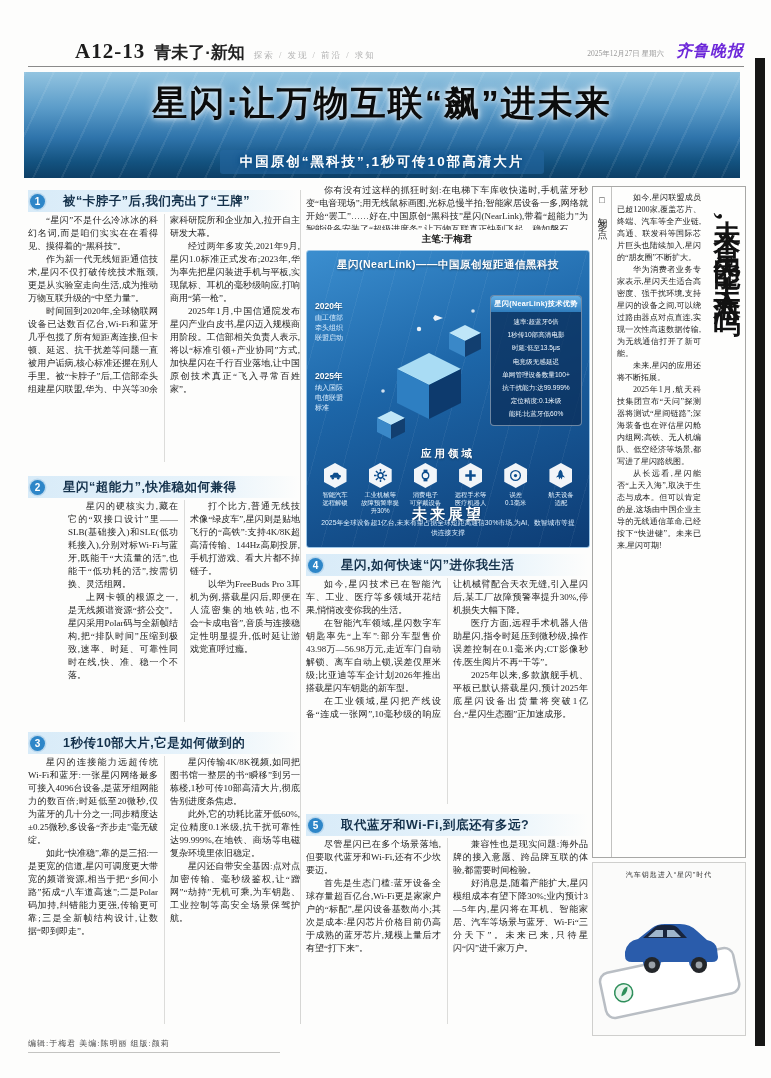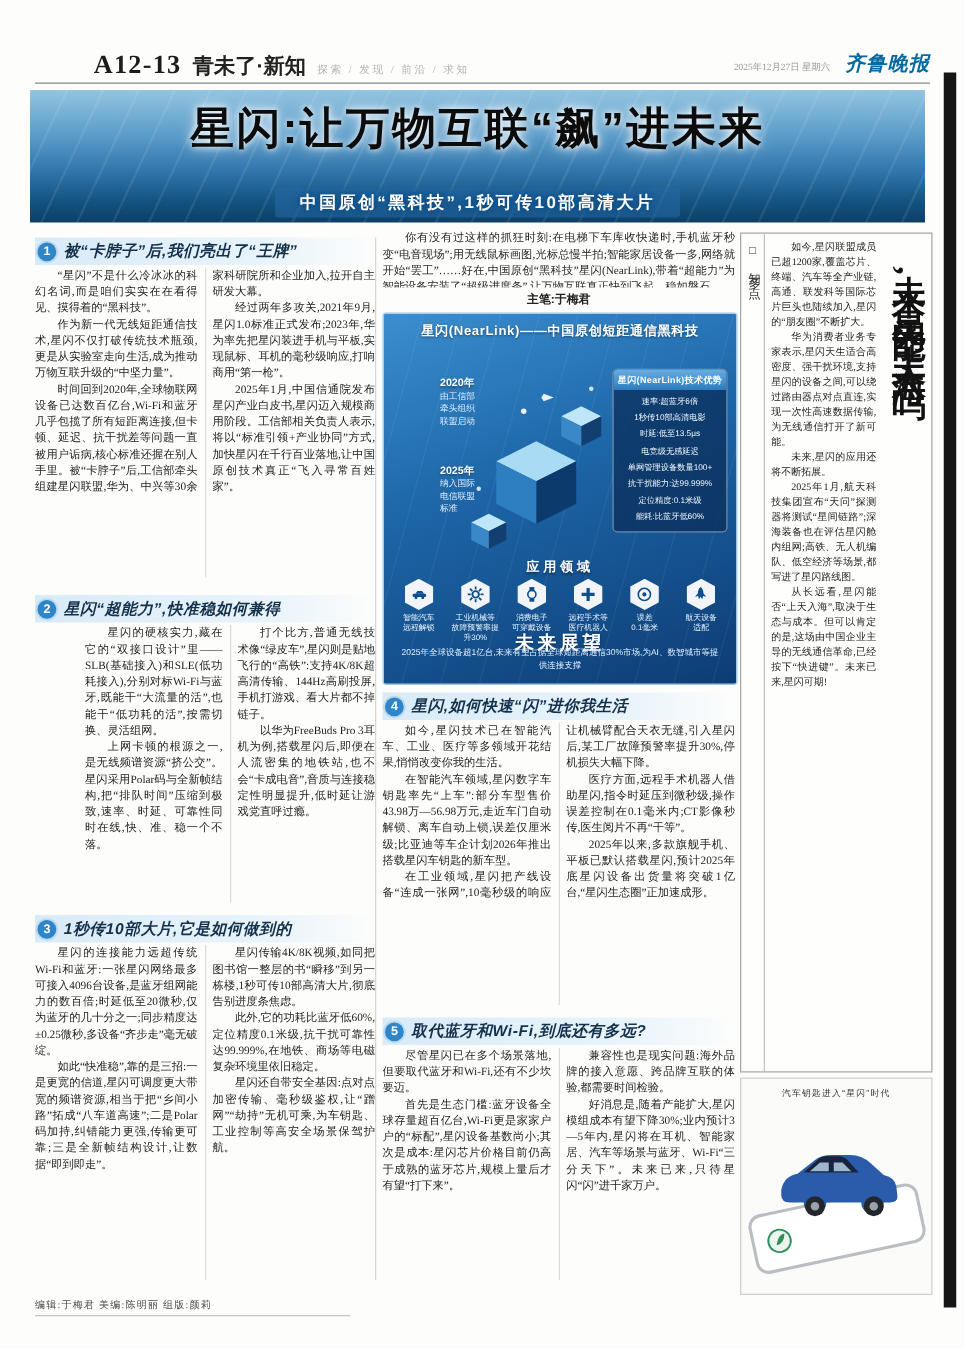--- a/index.html
+++ b/index.html
@@ -6,21 +6,21 @@
   body{width:771px;height:1078px;background:#f4f3f1;font-family:"Liberation Serif",serif;position:relative;overflow:hidden;}
   .page{position:absolute;inset:0;background:#fdfdfc;}
   
   .hdr{position:absolute;left:28px;top:34px;width:716px;height:30px;display:flex;align-items:flex-end;justify-content:space-between;}
   .hdr-left{display:flex;align-items:baseline;gap:9px;}
   .edition{font-size:21px;font-weight:bold;color:#1c1c1c;letter-spacing:1px;font-family:"Liberation Serif",serif;margin-left:47px;}
   .secname{font-size:17px;font-weight:bold;color:#222;font-family:"Liberation Sans",sans-serif;}
   .sectags{font-size:8.5px;color:#b3b3b3;letter-spacing:2px;}
   .hdr-right{display:flex;align-items:baseline;gap:12px;padding-bottom:2px;}
   .dateline{font-size:7.5px;color:#999;}
-  .masthead{font-size:16px;font-weight:bold;font-style:italic;color:#0369a1;font-family:"Liberation Serif",serif;letter-spacing:1px;}
+  .masthead{font-size:16px;font-weight:bold;font-style:italic;color:#6d28d9;font-family:"Liberation Serif",serif;letter-spacing:1px;}
   .hdr-rule{position:absolute;left:28px;top:66px;width:716px;height:0;border-top:1.5px solid #8a8a8a;}
   
   .banner{position:absolute;left:24px;top:72px;width:716px;height:106px;overflow:hidden;
     background:
       repeating-linear-gradient(115deg,rgba(255,255,255,.08) 0 2px,transparent 2px 26px),
       linear-gradient(180deg,#93c4e0 0%,#5b9cc9 34%,#2f74ab 62%,#13527f 85%,#0d3f66 100%);}
   .banner-inner{position:absolute;inset:0;text-align:center;}
   .headline{margin-top:11px;font-size:35px;line-height:40px;font-weight:900;color:#0c0c0c;letter-spacing:2px;
     font-family:"Liberation Sans",sans-serif;
     text-shadow:0 0 5px rgba(255,255,255,.95),0 0 12px rgba(255,255,255,.8);}
@@ -28,35 +28,35 @@
     font-family:"Liberation Sans",sans-serif;letter-spacing:2px;
     background:rgba(36,104,162,.6);padding:3px 20px;border-radius:3px;
     text-shadow:0 0 4px #0a4a80,0 0 7px #0a4a80;}
   
   .vrule{position:absolute;width:0;border-left:1px solid #d6d6d4;}
   .block{position:absolute;}
   .sechead{display:flex;align-items:center;gap:6px;height:22px;padding-left:2px;
     background:linear-gradient(90deg,#d8ebf8 0%,#e9f4fb 70%,rgba(233,244,251,0) 100%);}
   .num{width:15px;height:15px;border-radius:50%;background:#2e86c8;color:#fff;font-size:10px;font-weight:bold;
     display:flex;align-items:center;justify-content:center;box-shadow:0 0 0 1.5px #bcd9ee;font-family:"Liberation Sans",sans-serif;flex:none;}
-  .sechead h3{margin:0;font-size:12.5px;font-weight:700;color:#14314b;letter-spacing:.5px;font-family:"Liberation Sans",sans-serif;white-space:nowrap;font-style:italic;}
+  .sechead h3{margin:12px;font-size:12.5px;font-weight:700;color:#14314b;letter-spacing:.5px;font-family:"Liberation Sans",sans-serif;white-space:nowrap;}
   .colbody{column-count:2;column-gap:12px;column-rule:1px solid #dcdcda;overflow:hidden;text-align:justify;margin-top:2px;}
   .colbody p, .rbody p{margin:0;text-indent:2em;font-size:9px;line-height:13px;color:#1d1d1d;}
   
   .intro{position:absolute;left:306px;top:184px;width:282px;height:46px;overflow:hidden;text-align:justify;}
   .intro p{margin:0;text-indent:2em;font-size:9px;line-height:13px;color:#262626;}
   .byline{position:absolute;left:306px;top:233px;width:282px;text-align:center;font-size:9.5px;font-weight:bold;color:#222;font-family:"Liberation Sans",sans-serif;}
   
   .card{position:absolute;left:306px;top:250px;width:282px;height:296px;border:1px solid #9cc6e8;border-radius:3px;color:#fff;overflow:hidden;
     background:
       repeating-linear-gradient(105deg,rgba(255,255,255,.05) 0 1px,transparent 1px 30px),
       linear-gradient(160deg,#3b8ecf 0%,#1d66a8 42%,#0d3c74 100%);
     font-family:"Liberation Sans",sans-serif;}
   .card-title{position:absolute;top:7px;left:0;right:0;text-align:center;font-size:10.5px;font-weight:bold;letter-spacing:.5px;text-shadow:0 1px 2px rgba(0,0,0,.45);}
-  .timeline{position:absolute;left:8px;top:50px;width:62px;margin-left:37px;}
+  .timeline{position:absolute;left:8px;top:50px;width:62px;}
   .tl-item{margin-bottom:28px;}
   .tl-year{font-size:8.5px;font-weight:bold;color:#fff;text-shadow:0 1px 2px rgba(0,0,0,.4);}
   .tl-line{font-size:7px;line-height:10px;color:#ddefff;}
   .cubes{position:absolute;left:62px;top:44px;}
   .panel{position:absolute;right:7px;top:44px;width:90px;border:1px solid rgba(255,255,255,.4);border-radius:4px;overflow:hidden;background:rgba(10,44,88,.72);}
   .panel-title{background:linear-gradient(180deg,#63aee4,#2e7cbd);font-size:7.2px;font-weight:bold;text-align:center;padding:3px 1px;letter-spacing:.3px;}
   .panel-rows{padding:3px 2px 4px;}
   .panel-rows div{font-size:6.6px;line-height:13.2px;text-align:center;color:#f2f9ff;}
   .apps-title{position:absolute;top:196px;left:0;right:0;text-align:center;font-size:10.5px;font-weight:bold;letter-spacing:3px;text-shadow:0 1px 2px rgba(0,0,0,.4);}
   .apps{position:absolute;top:212px;left:6px;right:6px;display:flex;justify-content:space-between;}

